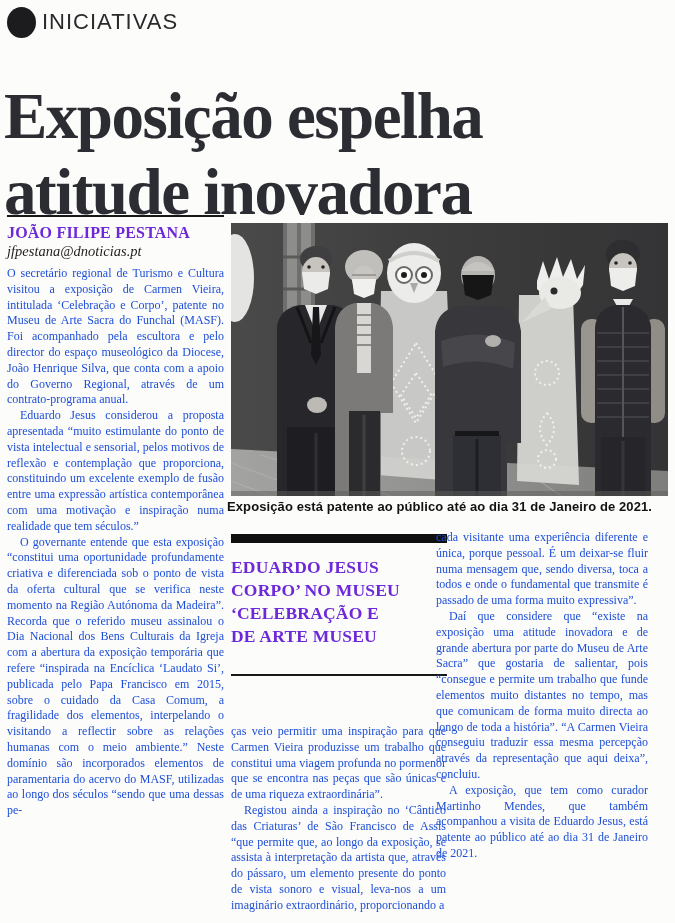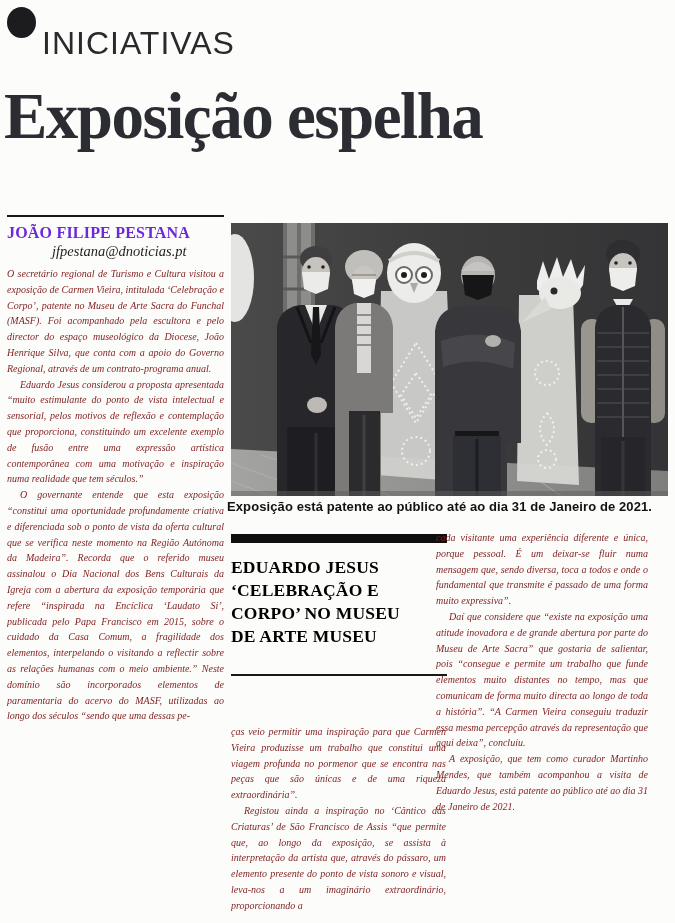--- a/index.html
+++ b/index.html
@@ -7,60 +7,61 @@
     width:675px;height:923px;background:#fcfcfb;
     font-family:"Liberation Serif", serif;
     position:relative;overflow:hidden;
     -webkit-font-smoothing:antialiased;
   }
   .abs{position:absolute;}
 
   
   .kicker-dot{left:7px;top:7px;width:29px;height:31px;border-radius:50%;background:#1c1c1e;}
   .kicker-label{left:42px;top:9px;font-family:"Liberation Sans",sans-serif;
-    font-size:32px;letter-spacing:1px;color:#2a2a2c;margin-top:16px;}
+    font-size:22px;letter-spacing:1px;color:#2a2a2c;}
 
   
   .headline{left:4px;top:46px;width:655px;color:#2c2d33;font-weight:700;
     font-size:65px;line-height:76px;letter-spacing:-1.5px;margin-top:32px;}
 
   
   .rule{height:2px;background:#181818;}
   .byline-rule{left:7px;top:215px;width:217px;}
   .byline-author{left:7px;top:224px;width:217px;font-size:16px;font-weight:700;color:#6d28d9;letter-spacing:0.2px;}
-  .byline-email{left:7px;top:243px;width:217px;font-size:14.5px;font-style:italic;color:#221e1f;margin-left:45px;}
-
-  
-  .body-col{font-size:10px;line-height:15.8px;color:#7f1d1d;text-align:justify;overflow:hidden;font-style:italic;}
+  .byline-email{left:7px;top:243px;width:217px;font-size:14.5px;font-style:italic;color:#221e1f;}
+
+  
+  .body-col{font-size:12px;line-height:15.8px;color:#1d4ed8;text-align:justify;overflow:hidden;}
   .body-col p{margin:0;}
   .body-col p.indent{text-indent:13px;}
   .col1{left:7px;top:266px;width:217px;height:654px;}
   .col2{left:231px;top:724px;width:215px;height:237px;}
   .col3{left:436px;top:530px;width:212px;height:393px;}
 
   
   .photo{left:231px;top:223px;width:437px;height:273px;background:#3f3f3f;overflow:hidden;}
   .photo svg{display:block;}
   .caption{left:227px;top:499px;width:437px;font-family:"Liberation Sans",sans-serif;
     font-size:13px;font-weight:700;color:#121212;letter-spacing:0.1px;}
 
   
   .pq-bar{left:231px;top:534px;width:216px;height:9px;background:#0f0f10;}
   .pq-text{left:231px;top:556px;width:216px;font-size:17.5px;font-weight:700;
-    line-height:23px;color:#000000;letter-spacing:0.2px;}
+    line-height:23px;color:#6d28d9;letter-spacing:0.2px;}
   .pq-rule{left:231px;top:674px;width:216px;}
 </style>
 </head>
 <body>
 
 <div class="abs kicker-dot"></div>
 <div class="abs kicker-label">INICIATIVAS</div>
 
 <div class="abs headline">
   <div>Exposição espelha</div>
+  <div>atitude inovadora</div>
 </div>
 
 <div class="abs rule byline-rule"></div>
 <div class="abs byline-author">JOÃO FILIPE PESTANA</div>
 <div class="abs byline-email">jfpestana@dnoticias.pt</div>
 
 <div class="abs body-col col1">
   <p>O secretário regional de Turismo e Cultura visitou a exposição de Carmen Vieira, intitulada ‘Celebração e Corpo’, patente no Museu de Arte Sacra do Funchal (MASF). Foi acompanhado pela escultora e pelo director do espaço museológico da Diocese, João Henrique Silva, que conta com a apoio do Governo Regional, através de um contrato-programa anual.</p>
   <p class="indent">Eduardo Jesus considerou a proposta apresentada “muito estimulante do ponto de vista intelectual e sensorial, pelos motivos de reflexão e contemplação que proporciona, constituindo um excelente exemplo de fusão entre uma expressão artística contemporânea com uma motivação e inspiração numa realidade que tem séculos.”</p>
   <p class="indent">O governante entende que esta exposição “constitui uma oportunidade profundamente criativa e diferenciada sob o ponto de vista da oferta cultural que se verifica neste momento na Região Autónoma da Madeira”. Recorda que o referido museu assinalou o Dia Nacional dos Bens Culturais da Igreja com a abertura da exposição temporária que refere “inspirada na Encíclica ‘Laudato Si’, publicada pelo Papa Francisco em 2015, sobre o cuidado da Casa Comum, a fragilidade dos elementos, interpelando o visitando a reflectir sobre as relações humanas com o meio ambiente.” Neste domínio são incorporados elementos de paramentaria do acervo do MASF, utilizadas ao longo dos séculos “sendo que uma dessas pe-</p>
@@ -204,22 +205,22 @@
       <line x1="392" y1="218" x2="392" y2="273" stroke="#35353a" stroke-width="3"></line>
     </g>
     <rect x="0" y="268" width="437" height="5" fill="#5e5e5c" opacity="0.5"></rect>
   </svg>
 </div>
 <div class="abs caption">Exposição está patente ao público até ao dia 31 de Janeiro de 2021.</div>
 
 <div class="abs pq-bar"></div>
 <div class="abs pq-text">
   <div>EDUARDO JESUS</div>
+  <div>CORPO’ NO MUSEU</div>
   <div>‘CELEBRAÇÃO E</div>
-  <div>CORPO’ NO MUSEU</div>
   <div>DE ARTE MUSEU</div>
 </div>
 <div class="abs rule pq-rule"></div>
 
 <div class="abs body-col col2">
   <p>ças veio permitir uma inspiração para que Carmen Vieira produzisse um trabalho que constitui uma viagem profunda no pormenor que se encontra nas peças que são únicas e de uma riqueza extraordinária”.</p>
   <p class="indent">Registou ainda a inspiração no ‘Cântico das Criaturas’ de São Francisco de Assis “que permite que, ao longo da exposição, se assista à interpretação da artista que, através do pássaro, um elemento presente do ponto de vista sonoro e visual, leva-nos a um imaginário extraordinário, proporcionando a</p>
 </div>
 
 <div class="abs body-col col3">

